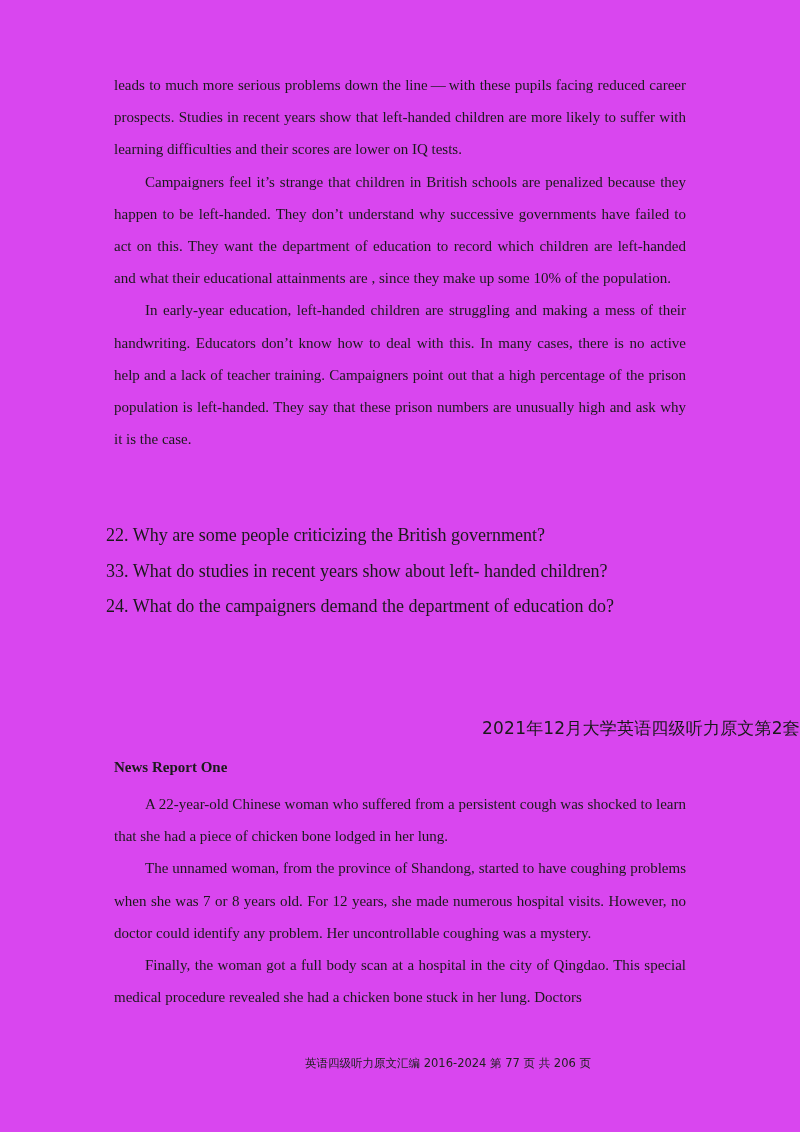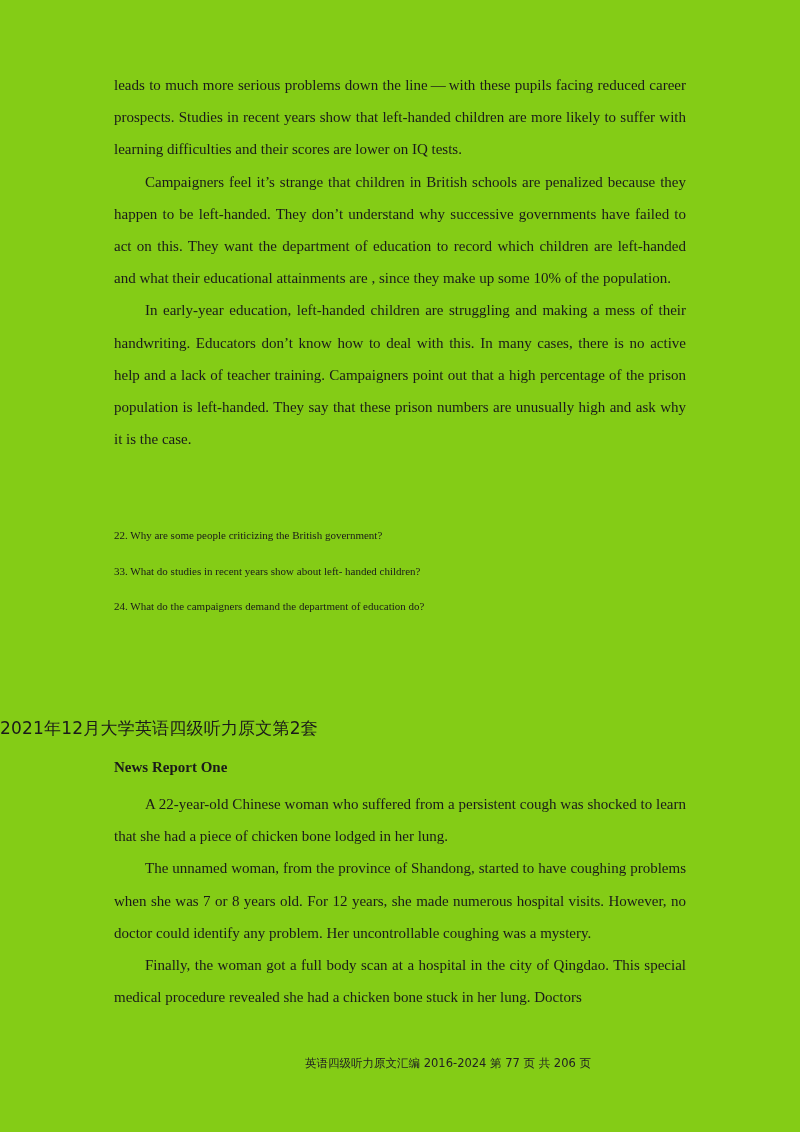--- a/index.html
+++ b/index.html
@@ -1,36 +1,36 @@
 <!DOCTYPE html>
 <html><head>
   <meta charset="utf-8">
   <style>
     html, body { margin: 0; padding: 0; background: #ffffff; }
     body { width: 800px; height: 1132px; position: relative; overflow: hidden; }
     .page {
       position: absolute; left: 0; top: 0; width: 800px; height: 1132px;
-      background: #84cc16; color: #1a1a1a;
+      background: #d946ef; color: #1a1a1a;
       font-family: "Liberation Serif", "DejaVu Serif", serif;
     }
     .text {
       position: absolute; left: 114px; width: 572px;
       font-size: 15px; line-height: 32.2px;
       text-align: justify; text-align-last: left;
     }
     .para { margin: 0; text-indent: 31px; }
     .para.noindent { text-indent: 0; }
     .questions {
-      position: absolute; left: 114px; width: 572px;
-      font-size: 11px; line-height: 35.5px;
+      position: absolute; left: 106px; width: 572px;
+      font-size: 18px; line-height: 35.5px;
     }
     .questions div { white-space: nowrap; }
     .section-title {
       position: absolute; left: 0; width: 800px; top: 714px;
-      text-align: left; font-size: 17px; line-height: 28px;
+      text-align: right; font-size: 17px; line-height: 28px;
       font-family: "DejaVu Sans", "Liberation Sans", sans-serif;
       letter-spacing: 0.2px;
     }
     .report-title {
       position: absolute; left: 114px; top: 753px;
       font-size: 15px; font-weight: bold; line-height: 28px; font-family: Liberation Serif, serif;
     }
     .footer {
       position: absolute; left: 0; width: 800px; top: 1053px;
       text-align: center; font-size: 11.5px; line-height: 20px;

